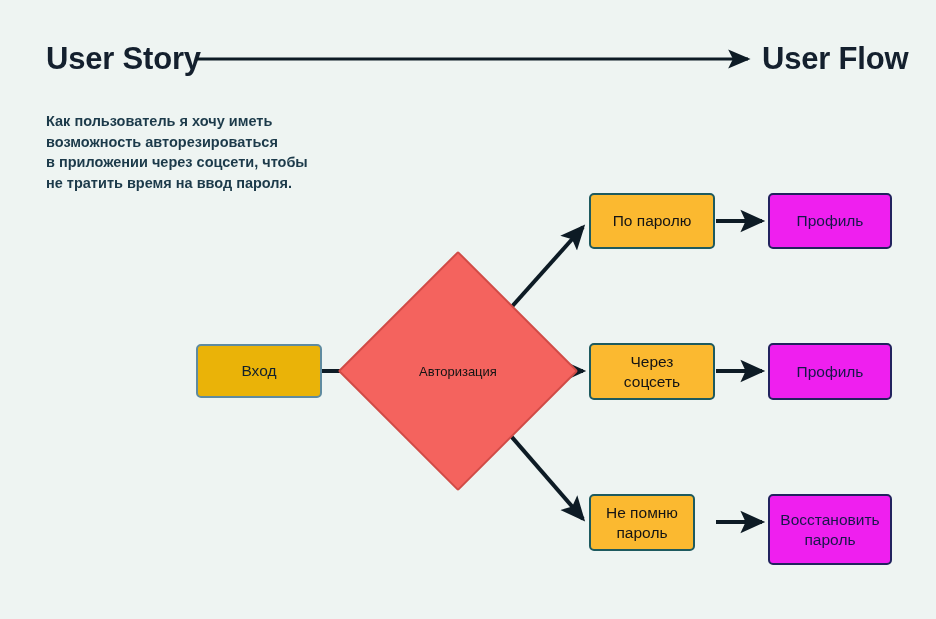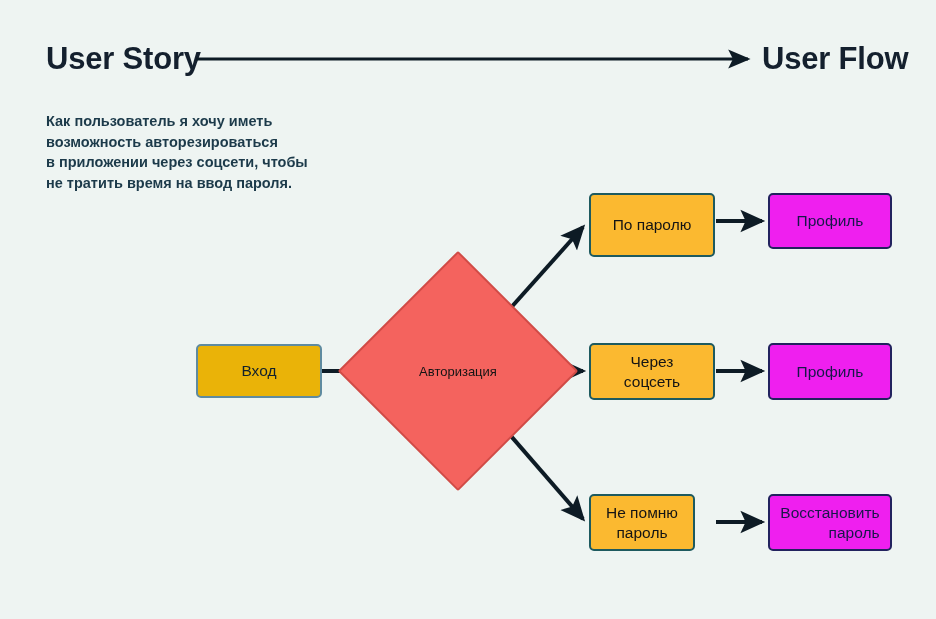--- a/index.html
+++ b/index.html
@@ -85,21 +85,20 @@
   }
   .node-option {
     background: #fbb930;
     border: 2px solid #1e5a5f;
     color: #141414;
   }
   .node-result {
     background: #ef1fef;
     border: 2px solid #22225e;
     color: #171749;
-    text-align: right;
   }
 
   
   #decision-node {
     position: absolute;
     width: 0;
     height: 0;
   }
   #decision-shape {
     position: absolute;
@@ -170,37 +169,37 @@
 
   <div class="node node-entry" style="left:196px; top:344px; width:126px; height:54px;">
     <span>Вход</span>
   </div>
 
   <div id="decision-node" style="left:373px; top:286px;">
     <div id="decision-shape"></div>
     <div id="decision-label">Авторизация</div>
   </div>
 
-  <div class="node node-option" style="left:589px; top:193px; width:126px; height:64px;">
+  <div class="node node-option" style="left:589px; top:193px; width:126px; height:56px;">
     <span>По паролю</span>
   </div>
   <div class="node node-result" style="left:768px; top:193px; width:124px; height:56px;">
     <span>Профиль</span>
   </div>
 
   <div class="node node-option" style="left:589px; top:343px; width:126px; height:57px;">
     <span>Через
 соцсеть</span>
   </div>
   <div class="node node-result" style="left:768px; top:343px; width:124px; height:57px;">
     <span>Профиль</span>
   </div>
 
   <div class="node node-option" style="left:589px; top:494px; width:106px; height:57px;">
     <span>Не помню
 пароль</span>
   </div>
-  <div class="node node-result" style="left:768px; top:494px; width:124px; height:57px;">
+  <div class="node node-result" style="left:768px; top:494px; width:124px; height:71px;">
     <span>Восстановить
 пароль</span>
   </div>
 
 </div>
 
 </body></html>

